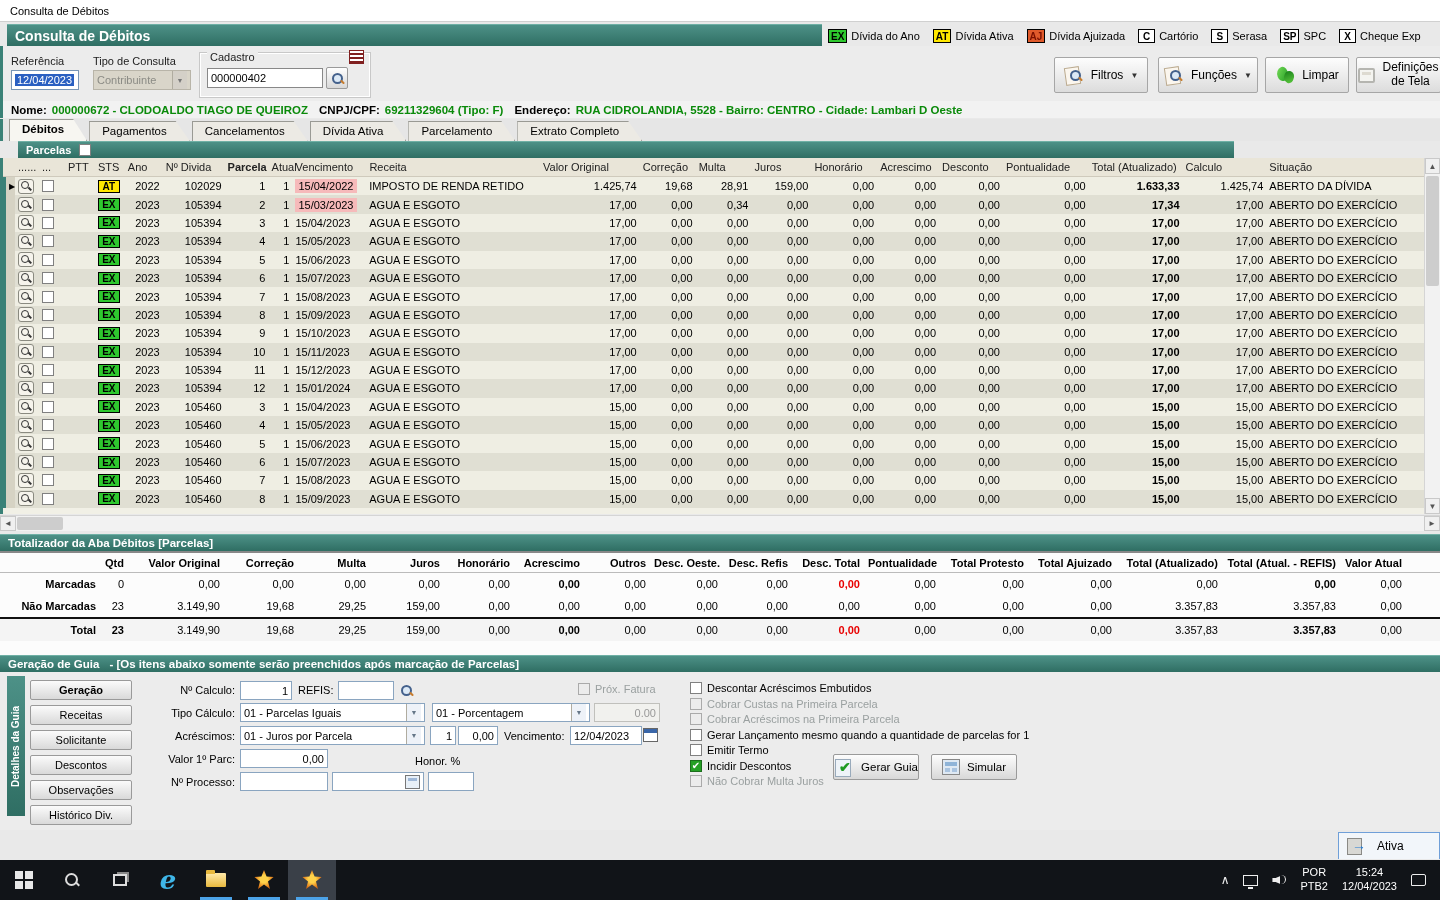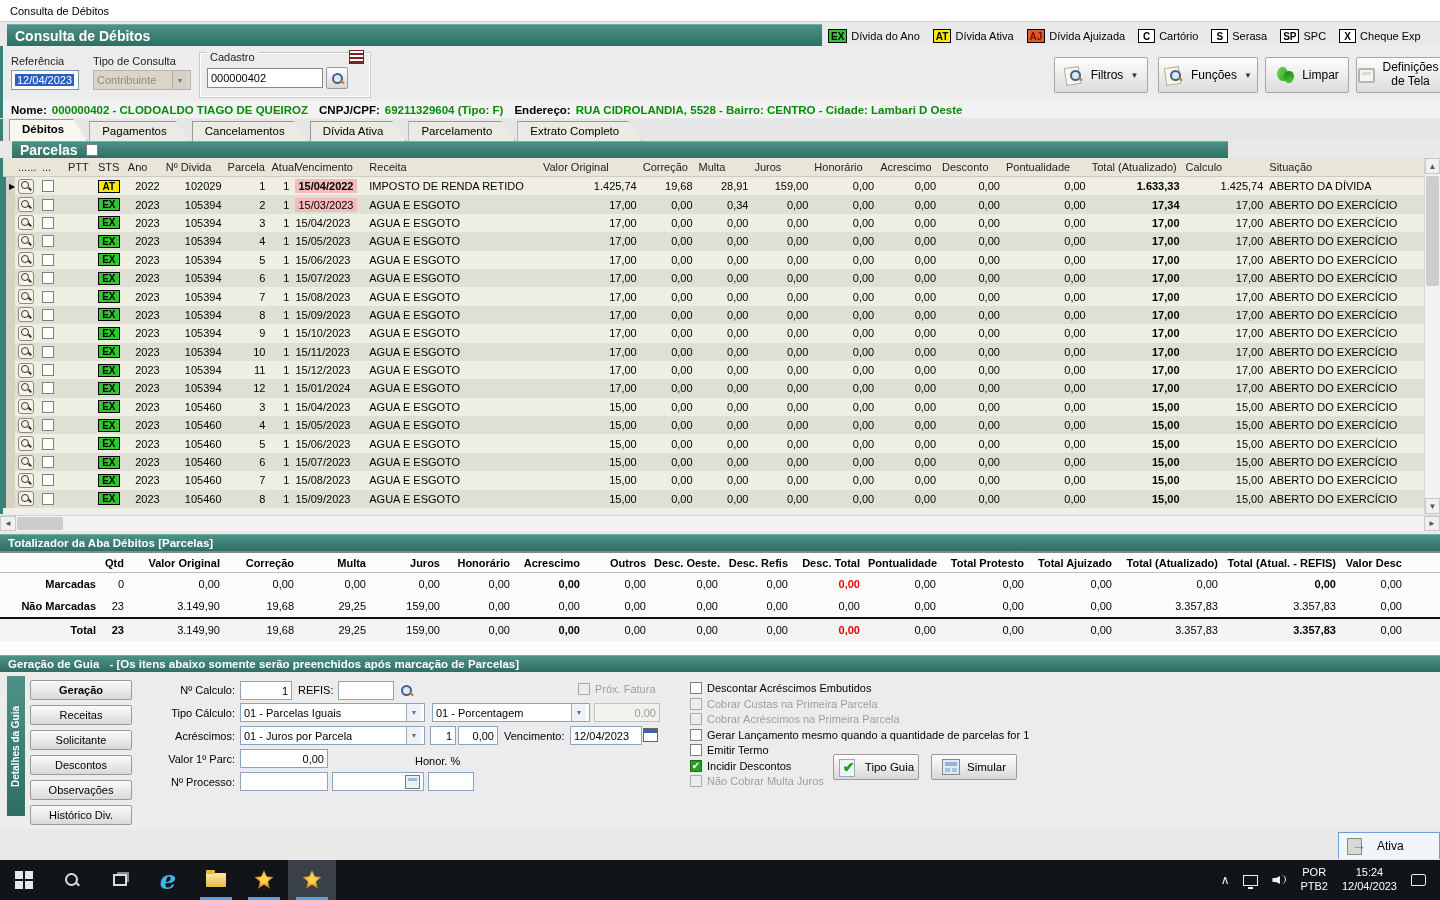--- a/index.html
+++ b/index.html
@@ -74,21 +74,21 @@
   .ident-green { color:#0a8a0a; }
 
   
   #tabs { position:absolute; left:0; top:119px; width:1440px; height:22px; background:#e6e6e6;
     display:flex; align-items:flex-end; padding-left:6px; gap:2px; border-left:3px solid #3a8177; }
   .tab { height:20px; padding:3px 22px 3px 12px; background:#eceae4; border:1px solid #9a9a94;
     border-bottom:none; clip-path:polygon(0 0, calc(100% - 14px) 0, 100% 100%, 0 100%); font-size:11.5px; }
   .tab.active { background:#f7f6f1; font-weight:bold; height:22px; }
 
   
-  #parcelas-bar { position:absolute; left:12px; top:141px; width:1216px; height:17px; font-size:14px; gap:8px; }
+  #parcelas-bar { position:absolute; left:18px; top:141px; width:1216px; height:17px; font-size:11px; gap:8px; }
   .cb { width:12px; height:12px; background:#fff; border:1px solid #808080; display:inline-flex;
     align-items:center; justify-content:center; }
   .cb.checked { background:#25a025; color:#fff; font-size:10px; border-color:#1c6e1c; }
   .cb.dis { background:#ececec; border-color:#aaa; }
 
   
   #grid { position:absolute; left:0; top:158px; width:1424px; height:356px; background:#f1f0e6;
     border-left:3px solid #3a8177; }
   #thead { display:flex; height:19px; background:#e9e5d8; border-bottom:1px solid #cfcabc;
     align-items:center; }
@@ -284,21 +284,21 @@
     <span class="icon-screen"></span>
     <span style="text-align:center; line-height:1.15;">
       <span>Definições</span><br>
       <span>de Tela</span>
     </span>
   </div>
 </div>
 
 <div id="ident">
   <span>Nome:</span>
-  <span class="ident-green">000000402 - CLODOALDO TIAGO DE QUEIROZ</span>
+  <span class="ident-green">000000672 - CLODOALDO TIAGO DE QUEIROZ</span>
   <span style="margin-left:6px;">CNPJ/CPF:</span>
   <span class="ident-green">69211329604 (Tipo: F)</span>
   <span style="margin-left:6px;">Endereço:</span>
   <span class="ident-green">RUA CIDROLANDIA, 5528 - Bairro: CENTRO - Cidade: Lambari D Oeste</span>
 </div>
 
 <div id="tabs">
     <div class="tab active">Débitos</div>
     <div class="tab">Pagamentos</div>
     <div class="tab">Cancelamentos</div>
@@ -314,21 +314,21 @@
 
 <div id="grid">
   <div id="thead">
       <div class="hc" style="width: 12px;"></div>
       <div class="hc" style="width: 24px;">......</div>
       <div class="hc" style="width: 26px;">...</div>
       <div class="hc" style="width: 30px;">PTT</div>
       <div class="hc" style="width: 30px;">STS</div>
       <div class="hc" style="width: 38px;">Ano</div>
       <div class="hc" style="width: 62px;">Nº Divida</div>
-      <div class="hc" style="width: 44px;">Parcela</div>
+      <div class="hc" style="width: 44px; font-weight: bold;">Parcela</div>
       <div class="hc" style="width: 24px;">Atual</div>
       <div class="hc" style="width: 74px;">Vencimento</div>
       <div class="hc" style="width: 174px;">Receita</div>
       <div class="hc" style="width: 100px;">Valor Original</div>
       <div class="hc" style="width: 56px;">Correção</div>
       <div class="hc" style="width: 56px;">Multa</div>
       <div class="hc" style="width: 60px;">Juros</div>
       <div class="hc" style="width: 66px;">Honorário</div>
       <div class="hc" style="width: 62px;">Acrescimo</div>
       <div class="hc" style="width: 64px;">Desconto</div>
@@ -349,21 +349,21 @@
           <div class="cb"></div>
         </div>
         <div class="tc " style="width: 30px;"></div>
         <div class="tc " style="width: 30px;">
           <span class="sts AT">AT</span>
         </div>
         <div class="tc num" style="width: 38px;">2022</div>
         <div class="tc num" style="width: 62px;">102029</div>
         <div class="tc num" style="width: 44px;">1</div>
         <div class="tc num" style="width: 24px;">1</div>
-        <div class="tc " style="width: 74px; font-weight: bold;">
+        <div class="tc " style="width: 74px;">
           <span class="hl">15/04/2022</span>
         </div>
         <div class="tc " style="width: 174px;">IMPOSTO DE RENDA RETIDO</div>
         <div class="tc num" style="width: 100px;">1.425,74</div>
         <div class="tc num" style="width: 56px;">19,68</div>
         <div class="tc num" style="width: 56px;">28,91</div>
         <div class="tc num" style="width: 60px;">159,00</div>
         <div class="tc num" style="width: 66px;">0,00</div>
         <div class="tc num" style="width: 62px;">0,00</div>
         <div class="tc num" style="width: 64px;">0,00</div>
@@ -946,21 +946,21 @@
       <div class="cell" style="width: 70px;">Acrescimo</div>
       <div class="cell" style="width: 66px;">Outros</div>
       <div class="cell" style="width: 72px;">Desc. Oeste.</div>
       <div class="cell" style="width: 70px;">Desc. Refis</div>
       <div class="cell" style="width: 72px;">Desc. Total</div>
       <div class="cell" style="width: 76px;">Pontualidade</div>
       <div class="cell" style="width: 88px;">Total Protesto</div>
       <div class="cell" style="width: 88px;">Total Ajuizado</div>
       <div class="cell" style="width: 106px;">Total (Atualizado)</div>
       <div class="cell" style="width: 118px;">Total (Atual. - REFIS)</div>
-      <div class="cell" style="width: 66px;">Valor Desc</div>
+      <div class="cell" style="width: 66px;">Valor Atual</div>
     </div>
     <div class="totrow tot-data">
       <div class="cell lbl" style="width: 100px;">Marcadas</div>
       <div class="cell" style="width: 28px;">0</div>
       <div class="cell" style="width: 96px;">0,00</div>
       <div class="cell" style="width: 74px;">0,00</div>
       <div class="cell" style="width: 72px;">0,00</div>
       <div class="cell" style="width: 74px;">0,00</div>
       <div class="cell" style="width: 70px;">0,00</div>
       <div class="cell" style="width: 70px; font-weight: bold;">0,00</div>
@@ -1117,21 +1117,21 @@
         <span>Incidir Descontos</span>
       </div>
       <div class="gchk dis" style="left: 690px; top: 103px;">
         <span class="cb dis"></span>
         <span>Não Cobrar Multa Juros</span>
       </div>
     </div>
 
   <div class="actbtn" style="left:833px; top:82px; width:86px;">
     <span class="icon-check-doc"></span>
-    <span>Tipo Guia</span>
+    <span>Gerar Guia</span>
   </div>
   <div class="actbtn" style="left:931px; top:82px; width:86px;">
     <span class="icon-sim"></span>
     <span>Simular</span>
   </div>
 </div>
 
 <div id="exit-panel">
   <span class="icon-exit"></span>
   <span style="font-size:12px;">Ativa</span>

